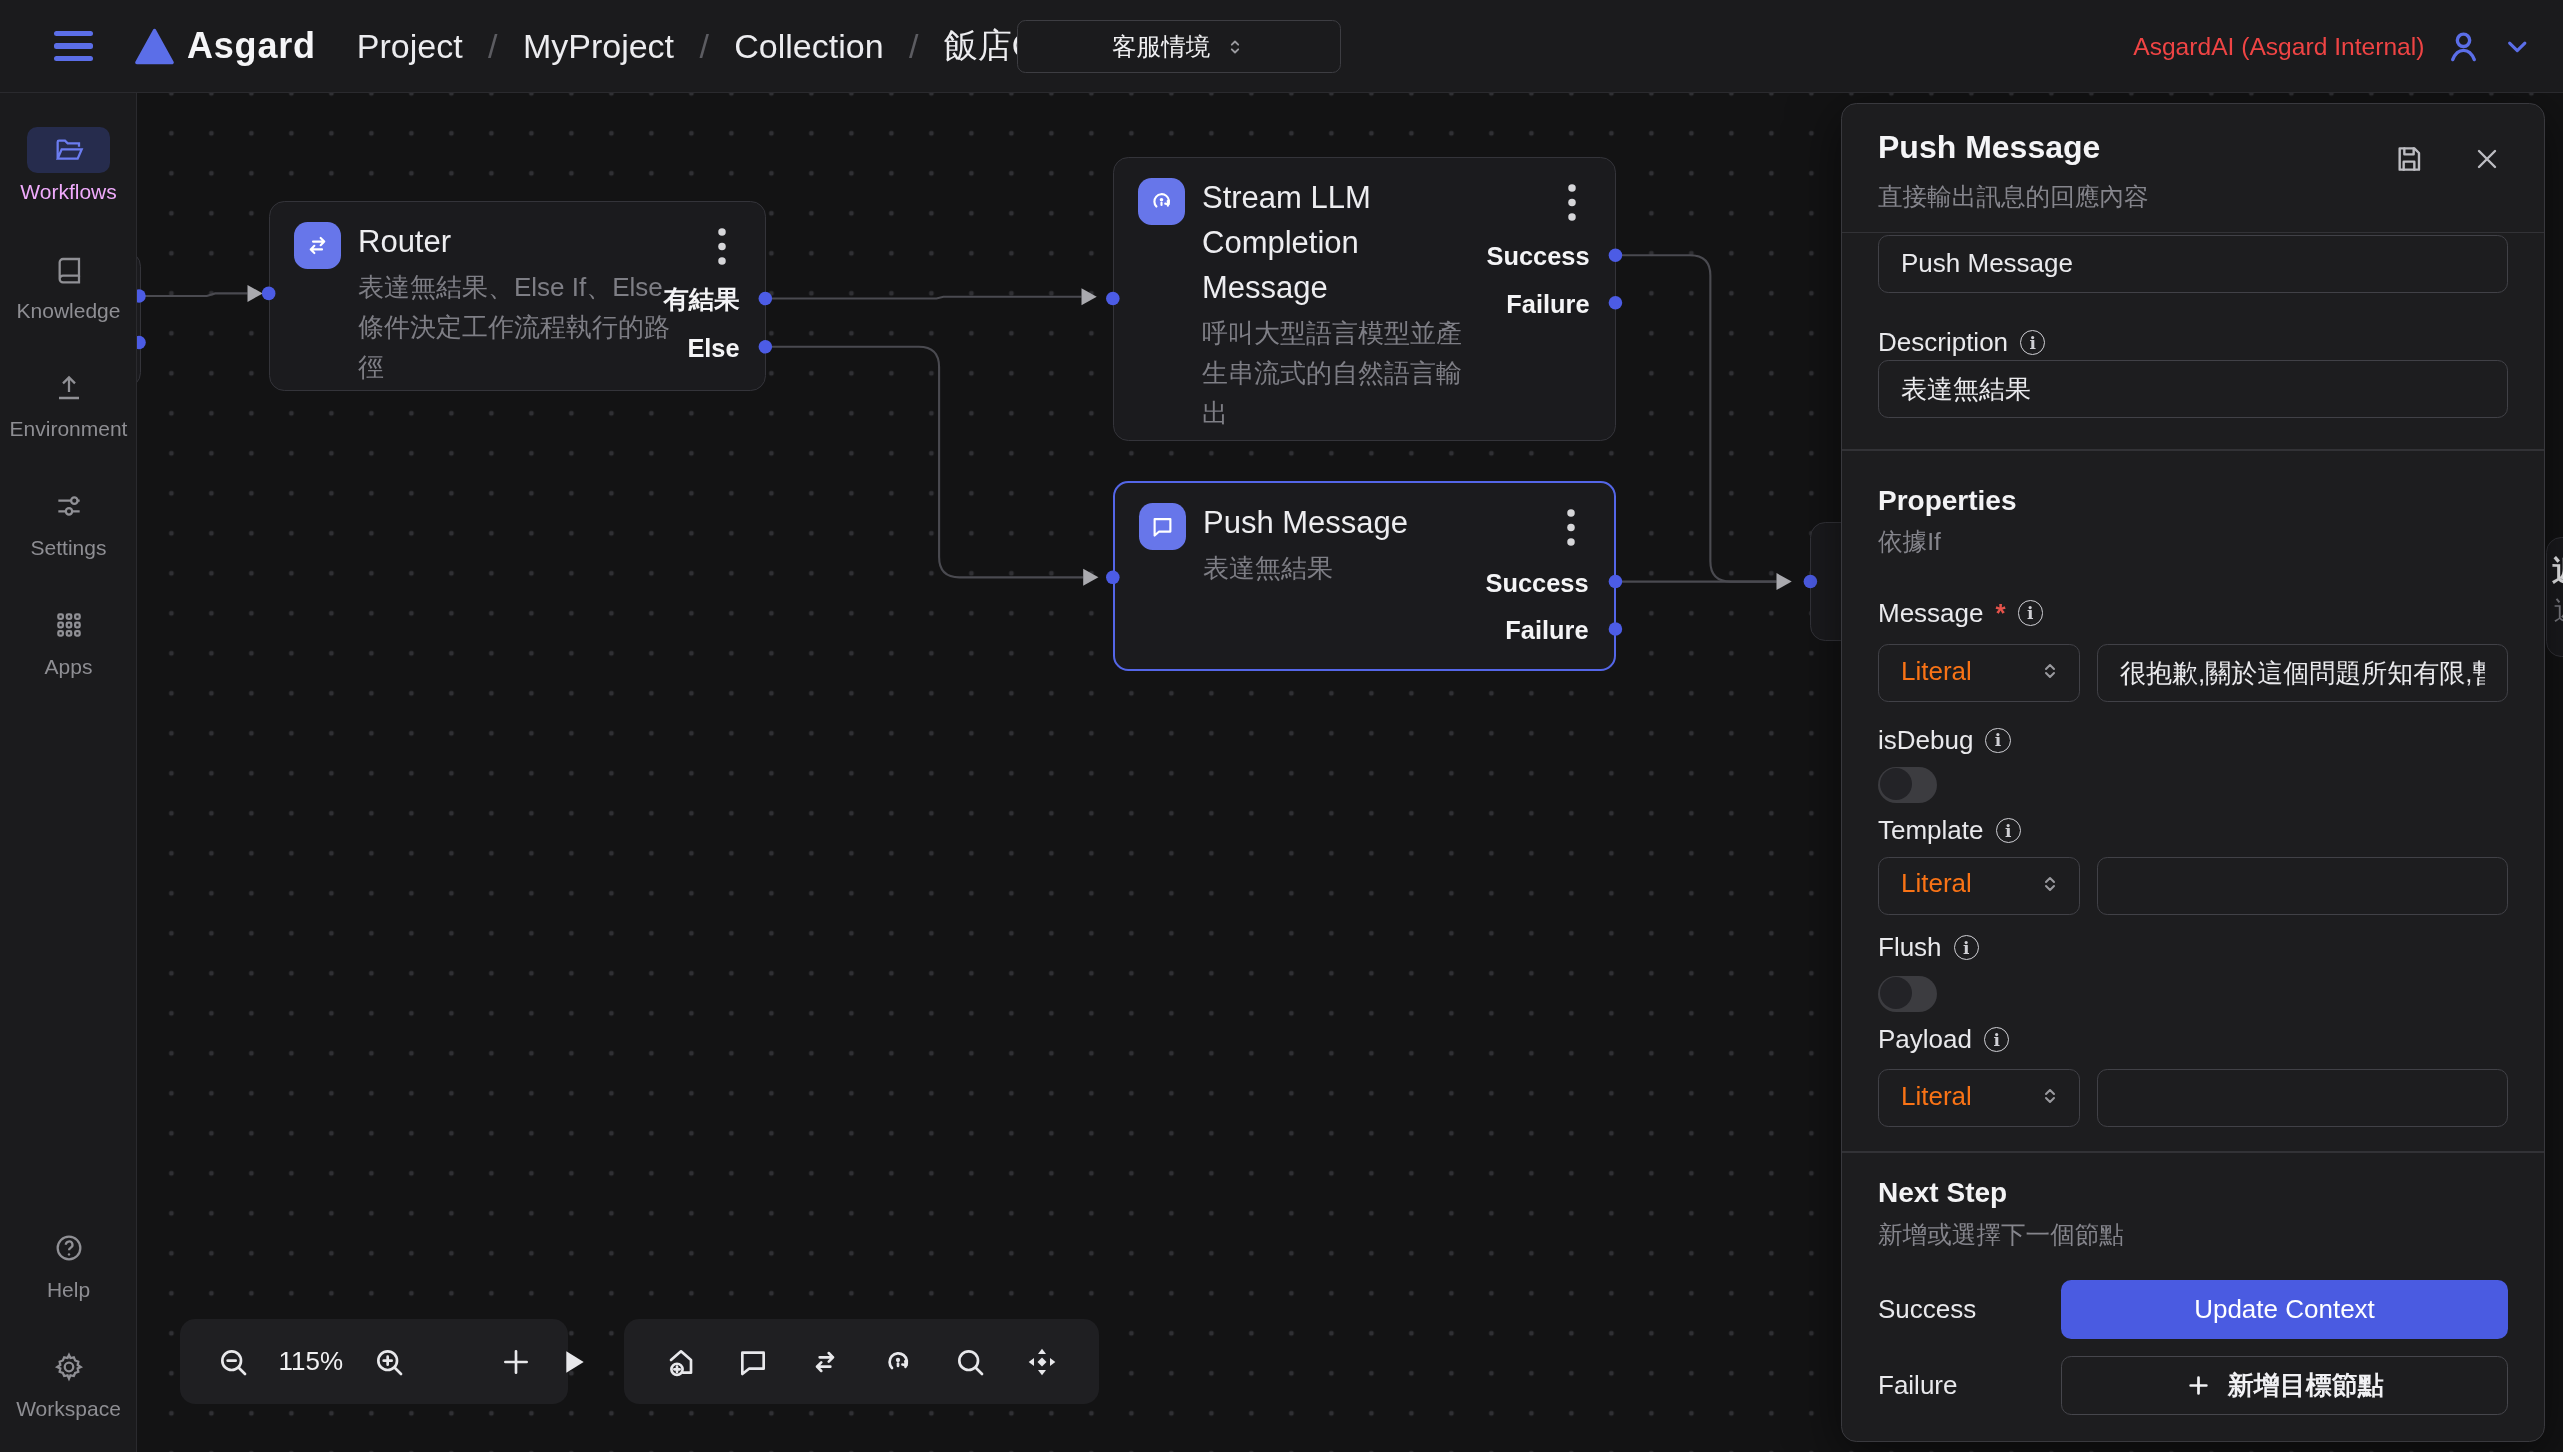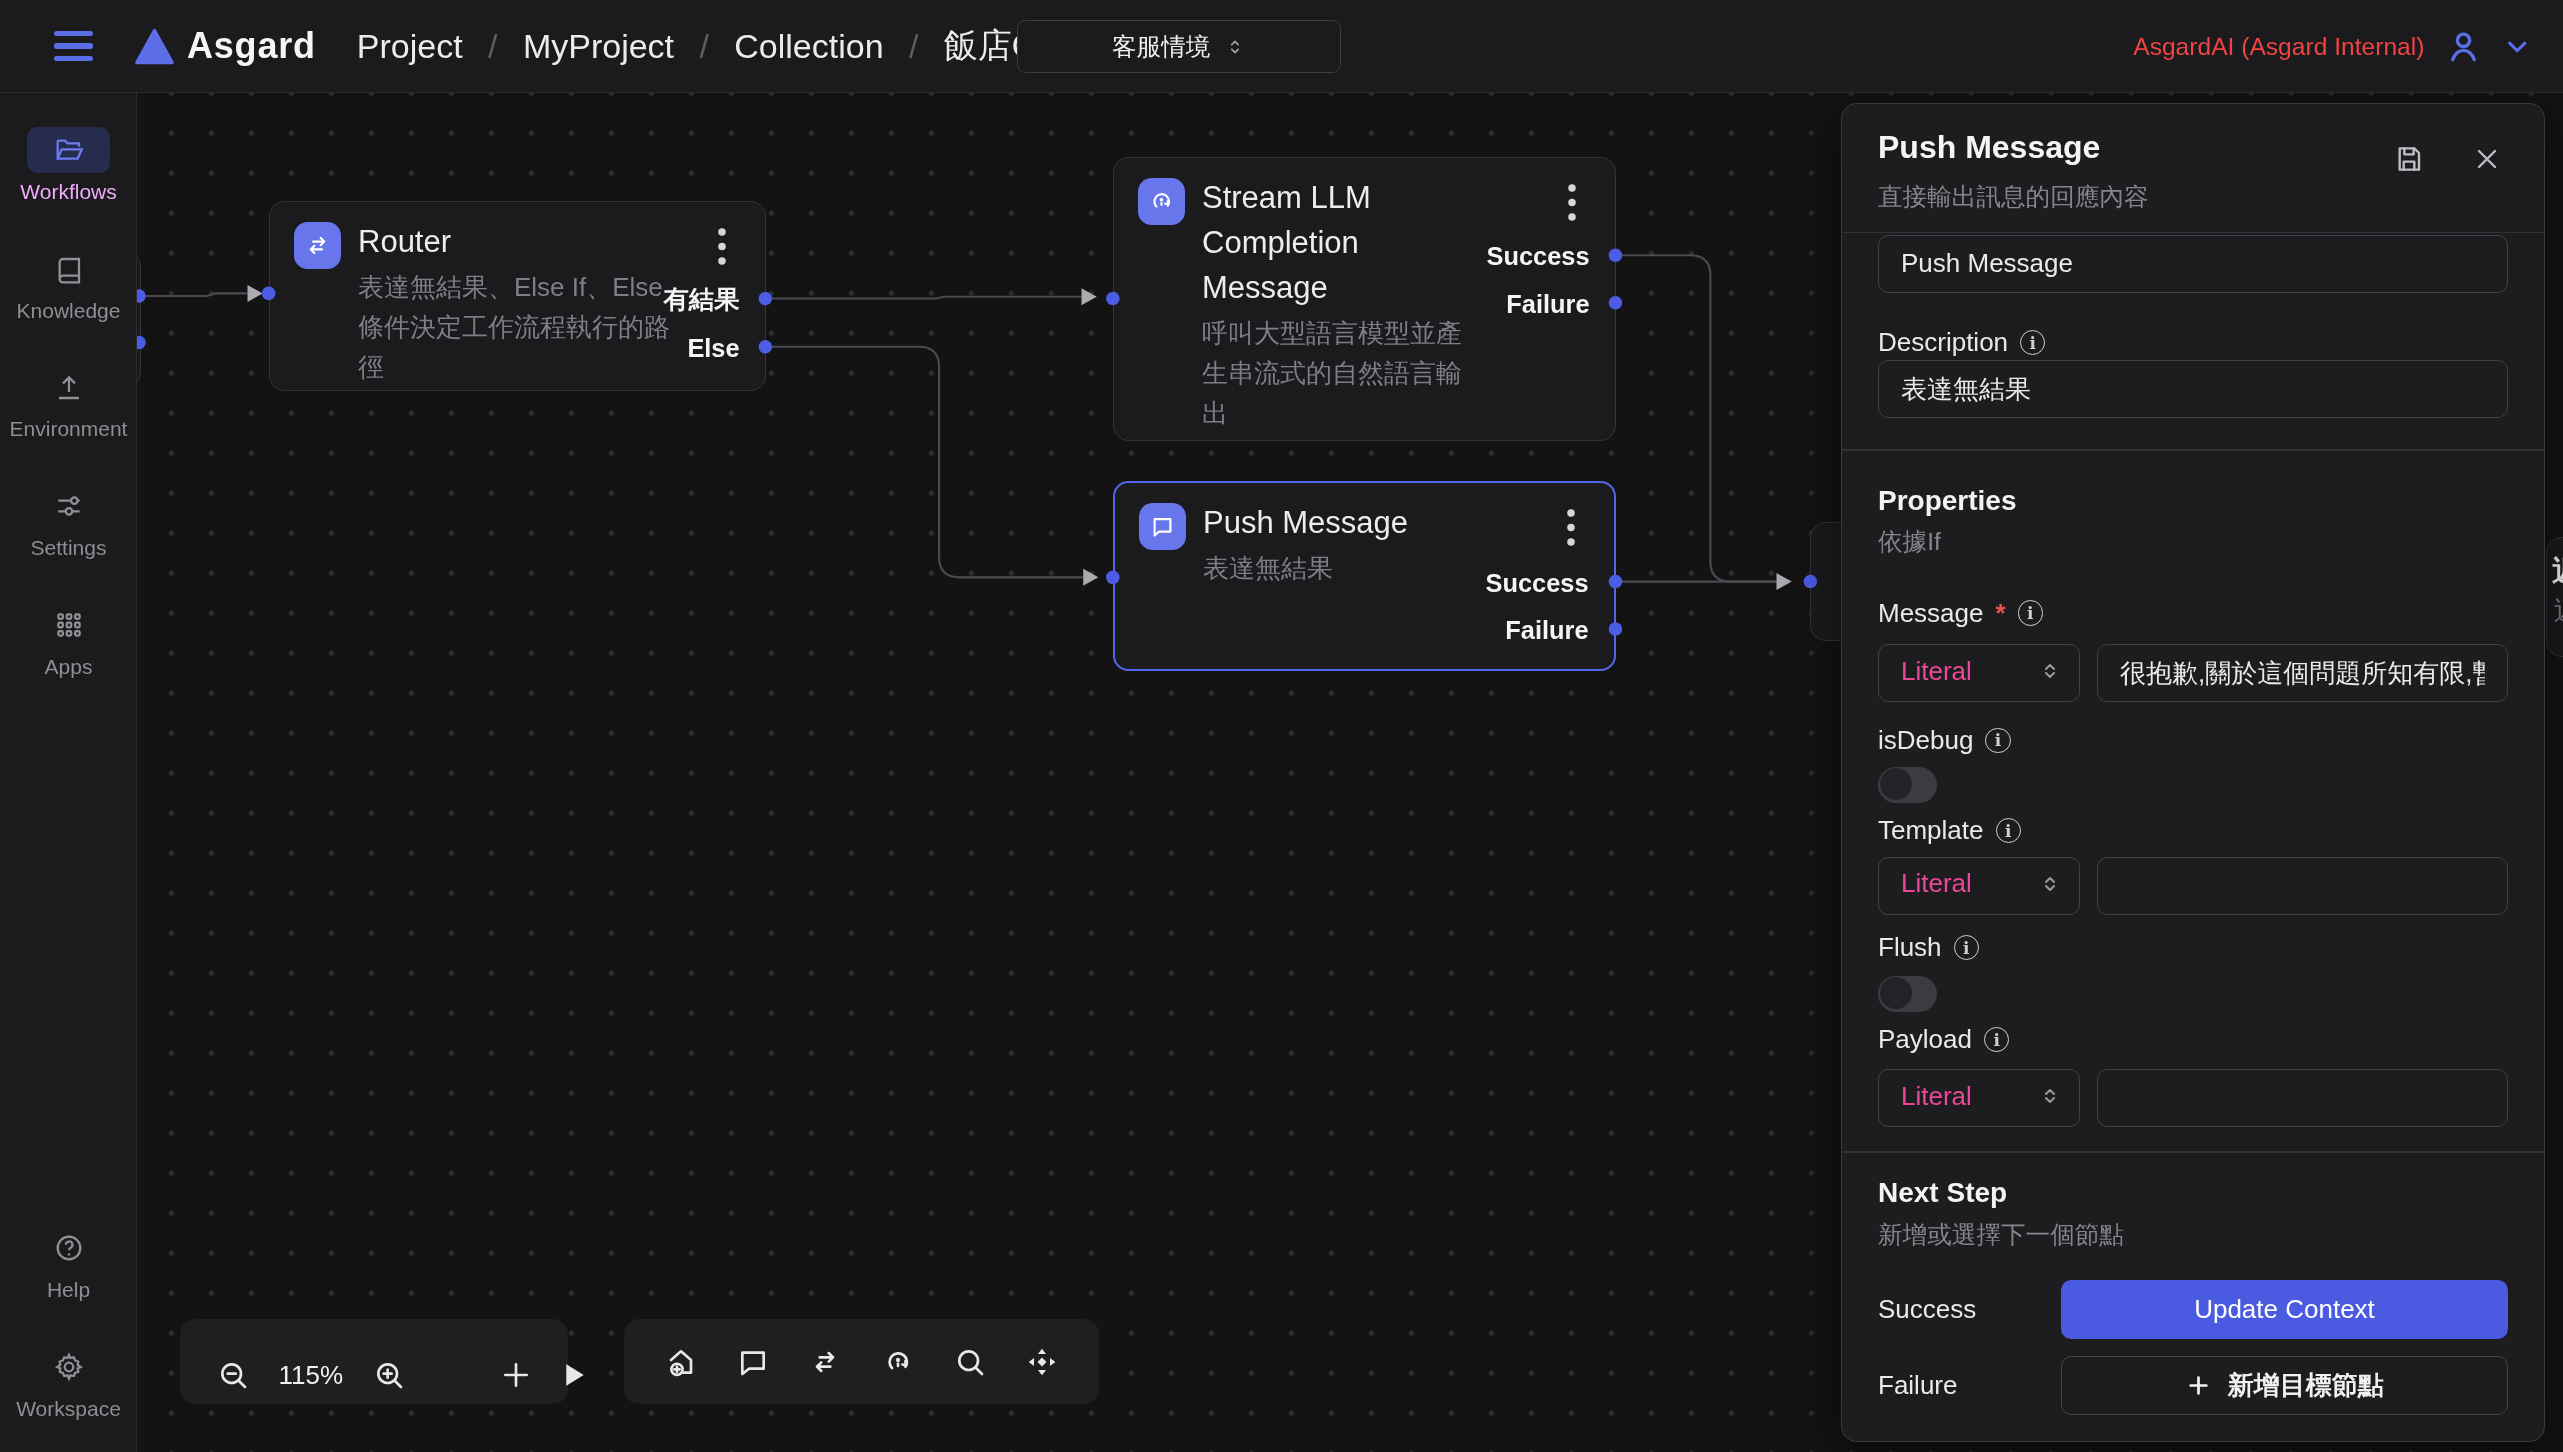--- a/index.html
+++ b/index.html
@@ -58,40 +58,40 @@
   .port-label { position:absolute; right:25.4px; transform:translateY(-50%); font-size:25.4px; font-weight:700; color:#f4f4f6; white-space:nowrap; }
 
   .sliver { position:absolute; background:#1b1b1e; border:1.7px solid #34343a; border-radius:15.3px; z-index:2; }
   .sliver .t { position:absolute; font-size:29px; font-weight:700; color:#f2f2f4; white-space:nowrap; }
   .sliver .d { position:absolute; font-size:26px; color:#7e7e85; white-space:nowrap; }
 
   
   .toolbar { position:absolute; top:1319px; height:85px; background:#1f1f22; border-radius:15.3px; z-index:4; display:flex; align-items:center; color:#e8e8eb; }
   .toolbar .tbtn { display:flex; align-items:center; justify-content:center; cursor:pointer; }
   .toolbar svg { width:32px; height:32px; stroke:currentColor; fill:none; stroke-width:2; stroke-linecap:round; stroke-linejoin:round; }
-  .tb-left { left:180px; width:388px; padding:13px 37px; gap:25.4px;align-items:flex-end; }
+  .tb-left { left:180px; width:388px; padding:13px 37px; gap:25.4px; }
   .zoomval { font-size:26px; color:#f0f0f2; min-width:73px; text-align:center; }
   .vdiv { width:1.7px; height:47px; background:#3a3a3e; margin:0 22px; }
   .tb-mid { left:624px; width:475px; padding:0 41px; justify-content:space-between; }
 
   
   .panel { position:absolute; left:1841px; top:103px; width:704px; height:1339px; background:#1d1d1f; border:1.7px solid #39393e; border-radius:15.3px; z-index:5; box-shadow:0 12px 51px rgba(0,0,0,.55); overflow:hidden; }
   .panel-header { position:relative; height:129px; padding:25.4px 36px 0; border-bottom:1.7px solid #323236; }
   .panel-title { font-size:32px; font-weight:700; color:#f5f5f7; }
   .panel-subtitle { margin-top:13.6px; font-size:24.6px; color:#85858c; }
   .panel-actions { position:absolute; top:39px; right:41px; display:flex; gap:46px; color:#bdbdc2; }
   .panel-actions svg { width:32px; height:32px; stroke:currentColor; fill:none; stroke-width:1.8; stroke-linecap:round; stroke-linejoin:round; cursor:pointer; }
   .panel-body { padding:0 36px; }
   .flabel { display:flex; align-items:center; gap:12px; font-size:26px; color:#e9e9ec; height:32px; }
   .info-i { width:25.4px; height:25.4px; border:1.7px solid #cfcfd4; border-radius:50%; color:#cfcfd4; display:inline-flex; align-items:center; justify-content:center; flex:none; }
   .info-i::after { content:"i"; font-size:17px; font-weight:700; font-family:"DejaVu Serif",serif; }
   .req { color:#e5534b; font-weight:700; }
   .tinput { width:100%; height:58px; background:transparent; border:1.7px solid #414147; border-radius:10.2px; color:#eaeaed; font-size:26px; padding:0 22px; font-family:inherit; outline:none; }
   .frow { display:flex; gap:17px; }
-  .fselect { flex:none; width:202px; height:58px; border:1.7px solid #414147; border-radius:10.2px; display:flex; align-items:center; justify-content:space-between; padding:0 17px 4px 22px; font-size:26px; color:#ec4899; cursor:pointer; }
+  .fselect { flex:none; width:202px; height:58px; border:1.7px solid #414147; border-radius:10.2px; display:flex; align-items:center; justify-content:space-between; padding:0 17px 4px 22px; font-size:26px; color:#f97316; cursor:pointer; }
   .fselect svg { width:24px; height:24px; stroke:#9a9a9f; fill:none; stroke-width:2; stroke-linecap:round; stroke-linejoin:round; }
   .toggle { position:relative; width:59px; height:36px; border-radius:18px; background:#3c3c40; cursor:pointer; }
   .toggle .knob { position:absolute; left:1.7px; top:1.7px; width:32px; height:32px; border-radius:50%; background:#232327; }
   .pdivider { height:1.7px; background:#323236; margin:0 -36px; }
   .sec-title { font-size:28px; font-weight:700; color:#f3f3f5; }
   .sec-sub { font-size:24.6px; color:#85858c; margin-top:8.5px; }
   .next-row { display:flex; align-items:center; }
   .next-row .nlabel { width:183px; font-size:26px; color:#e9e9ec; flex:none; }
   .btn-primary { flex:1; height:59px; background:#4a5be1; border-radius:10.2px; color:#fff; font-size:26px; display:flex; align-items:center; justify-content:center; cursor:pointer; }
   .btn-outline { flex:1; height:59px; border:1.7px solid #46464c; border-radius:10.2px; color:#f1f1f4; font-size:26px; font-weight:700; display:flex; align-items:center; justify-content:center; gap:15.3px; cursor:pointer; }

